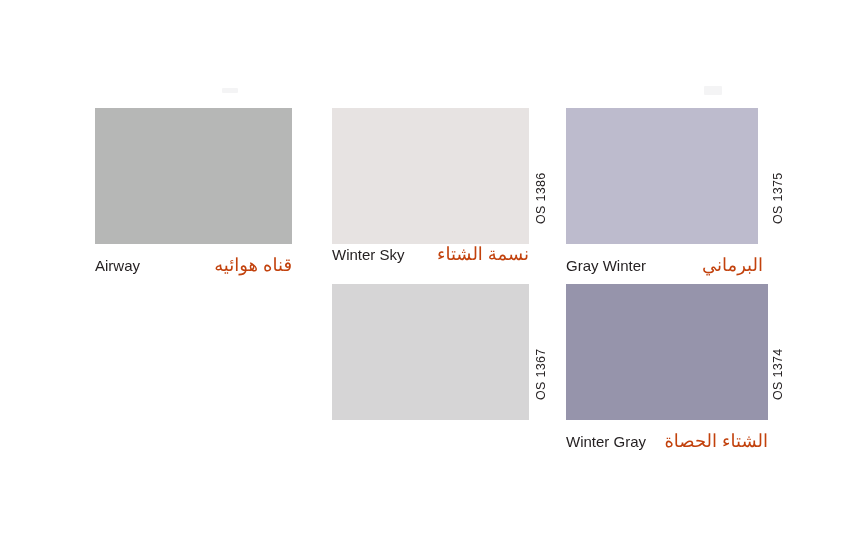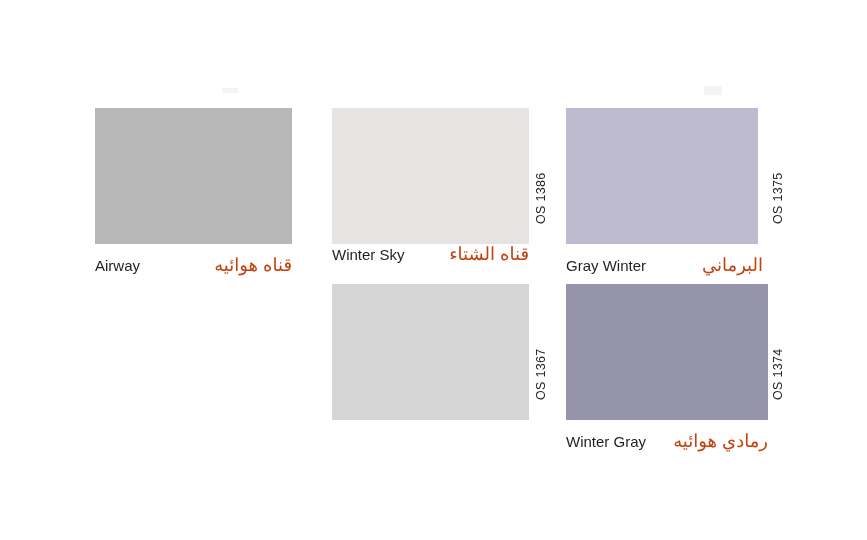--- a/index.html
+++ b/index.html
@@ -94,21 +94,21 @@
       <span class="name-en">Airway</span>
       <span class="name-ar">قناه هوائيه</span>
     </div>
   </div>
 
   <div class="swatch-card" style="left:332px; top:108px; width:215px; height:162px;">
     <div class="swatch-chip" style="width:197px; height:136px; background:#e7e3e2;"></div>
     <div class="swatch-code" style="left:203px; top:36px; height:80px;">OS 1386</div>
     <div class="swatch-names" style="left:0px; top:137px; width:197px;">
       <span class="name-en">Winter Sky</span>
-      <span class="name-ar">قناه الشتاء</span>
+      <span class="name-ar">نسمة الشتاء</span>
     </div>
   </div>
 
   <div class="swatch-card" style="left:566px; top:108px; width:215px; height:162px;">
     <div class="swatch-chip" style="width:192px; height:136px; background:#bdbbcd;"></div>
     <div class="swatch-code" style="left:206px; top:36px; height:80px;">OS 1375</div>
     <div class="swatch-names" style="left:0px; top:148px; width:197px;">
       <span class="name-en">Gray Winter</span>
       <span class="name-ar">البرماني</span>
     </div>
@@ -118,17 +118,17 @@
   <div class="swatch-card" style="left:332px; top:284px; width:215px; height:162px;">
     <div class="swatch-chip" style="width:197px; height:136px; background:#d6d5d6;"></div>
     <div class="swatch-code" style="left:203px; top:36px; height:80px;">OS 1367</div>
   </div>
 
   <div class="swatch-card" style="left:566px; top:284px; width:215px; height:162px;">
     <div class="swatch-chip" style="width:202px; height:136px; background:#9694ab;"></div>
     <div class="swatch-code" style="left:206px; top:36px; height:80px;">OS 1374</div>
     <div class="swatch-names" style="left:0px; top:148px; width:202px;">
       <span class="name-en">Winter Gray</span>
-      <span class="name-ar">رمادي هوائيه</span>
+      <span class="name-ar">الشتاء الحصاة</span>
     </div>
   </div>
 
 </div>
 
 </body></html>

